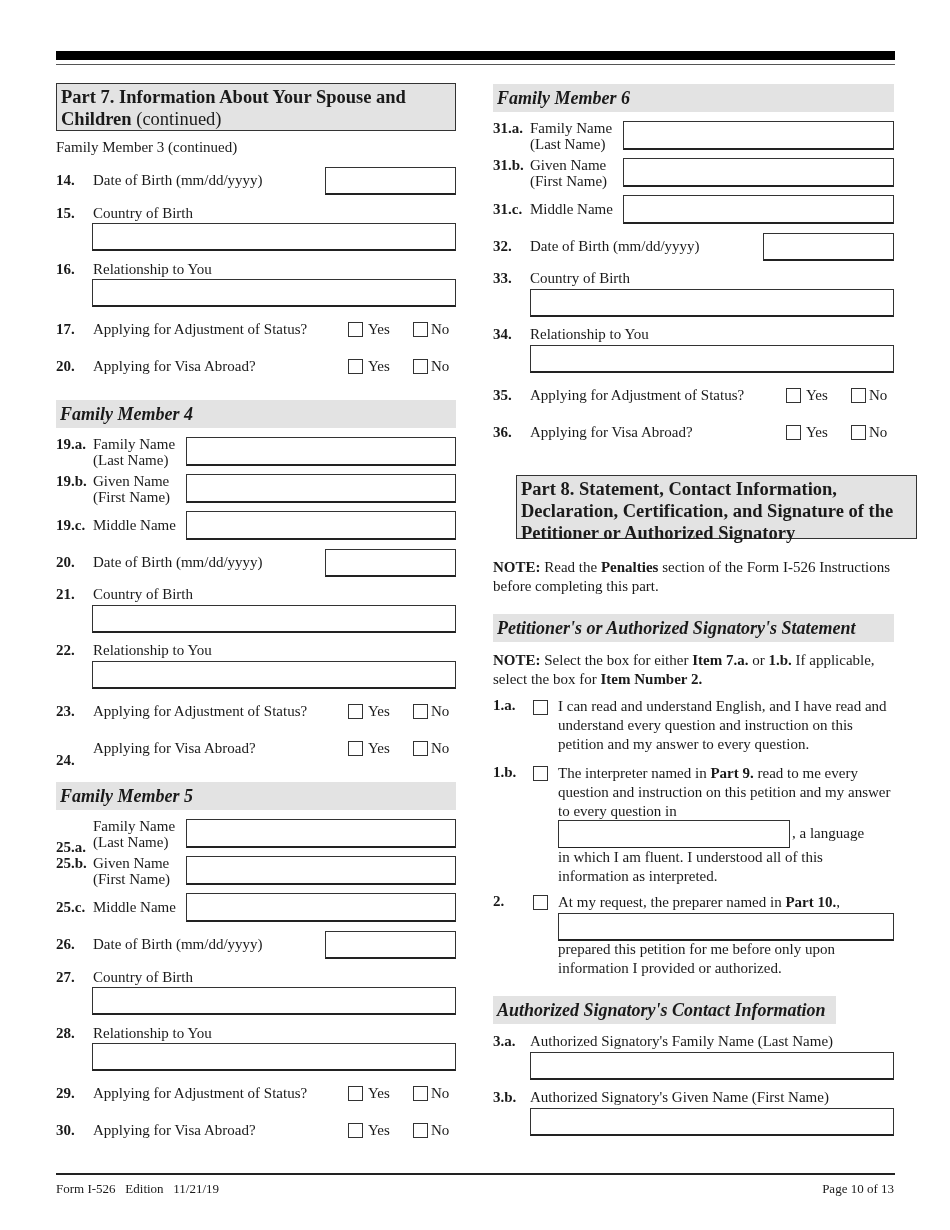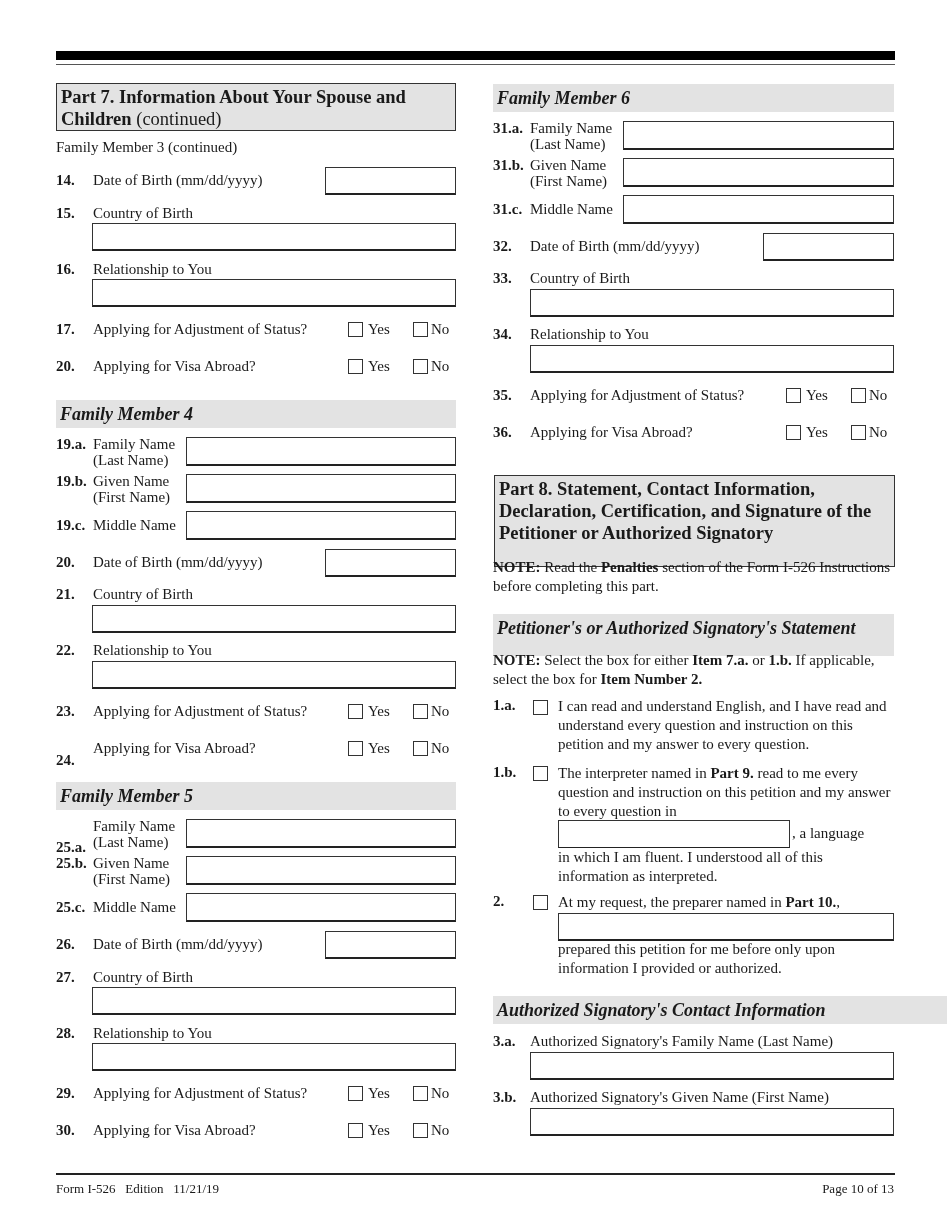--- a/index.html
+++ b/index.html
@@ -166,25 +166,25 @@
 <div class="abs cb" style="left:851px;top:388px;"></div>
 <span class="abs lbl" style="left:869px;top:387px;">No</span>
 
 <span class="abs lbl num" style="left:493px;top:424px;">36.</span>
 <span class="abs lbl" style="left:530px;top:424px;">Applying for Visa Abroad?</span>
 <div class="abs cb" style="left:786px;top:425px;"></div>
 <span class="abs lbl" style="left:806px;top:424px;">Yes</span>
 <div class="abs cb" style="left:851px;top:425px;"></div>
 <span class="abs lbl" style="left:869px;top:424px;">No</span>
 
-<div class="abs part-hdr" style="left:494px;top:475px;width:401px;height:92px;">Part 8.  Statement, Contact Information, Declaration, Certification, and Signature of the Petitioner or Authorized Signatory</div>
+<div class="abs part-hdr" style="left:516px;top:475px;width:401px;height:64px;">Part 8.  Statement, Contact Information, Declaration, Certification, and Signature of the Petitioner or Authorized Signatory</div>
 <div class="abs para" style="left:493px;top:558px;width:400px;">
   <b>NOTE:</b><span>  Read the </span><b>Penalties</b><span> section of the Form I-526 Instructions before completing this part.</span>
 </div>
-<div class="abs sub-hdr" style="left:493px;top:614px;width:401px;height:42px;">Petitioner's or Authorized Signatory's Statement</div>
+<div class="abs sub-hdr" style="left:493px;top:614px;width:401px;height:28px;">Petitioner's or Authorized Signatory's Statement</div>
 <div class="abs para" style="left:493px;top:651px;width:400px;">
   <b>NOTE:</b><span>  Select the box for either </span><b>Item 7.a.</b><span> or </span><b>1.b.</b><span>  If applicable, select the box for </span><b>Item Number 2.</b>
 </div>
 
 <span class="abs lbl num" style="left:493px;top:697px;">1.a.</span>
 <div class="abs cb" style="left:533px;top:700px;"></div>
 <div class="abs para" style="left:558px;top:697px;width:336px;">I can read and understand English, and I have read and understand every question and instruction on this petition and my answer to every question.</div>
 
 <span class="abs lbl num" style="left:493px;top:764px;">1.b.</span>
 <div class="abs cb" style="left:533px;top:766px;"></div>
@@ -196,21 +196,21 @@
 <div class="abs para" style="left:558px;top:848px;width:336px;">in which I am fluent.  I understood all of this information as interpreted.</div>
 
 <span class="abs lbl num" style="left:493px;top:893px;">2.</span>
 <div class="abs cb" style="left:533px;top:895px;"></div>
 <div class="abs para" style="left:558px;top:893px;width:336px;">
   <span>At my request, the preparer named in </span><b>Part 10.</b><span>,</span>
 </div>
 <div class="abs field" style="left:558px;top:913px;width:336px;height:28px;"></div>
 <div class="abs para" style="left:558px;top:940px;width:336px;">prepared this petition for me before only upon information I provided or authorized.</div>
 
-<div class="abs sub-hdr" style="left:493px;top:996px;width:454px;height:28px;">Authorized Signatory's Contact Information</div>
+<div class="abs sub-hdr" style="left:493px;top:996px;width:343px;height:28px;">Authorized Signatory's Contact Information</div>
 <span class="abs lbl num" style="left:493px;top:1033px;">3.a.</span>
 <span class="abs lbl" style="left:530px;top:1033px;">Authorized Signatory's Family Name (Last Name)</span>
 <div class="abs field" style="left:530px;top:1052px;width:364px;height:28px;"></div>
 <span class="abs lbl num" style="left:493px;top:1089px;">3.b.</span>
 <span class="abs lbl" style="left:530px;top:1089px;">Authorized Signatory's Given Name (First Name)</span>
 <div class="abs field" style="left:530px;top:1108px;width:364px;height:28px;"></div>
 
 <div class="abs foot-line"></div>
 <div class="abs foot lbl" style="left:56px;top:1180px;white-space:pre;">Form I-526   Edition   11/21/19</div>
 <div class="abs foot lbl" style="right:56px;top:1180px;">Page 10 of 13</div>

